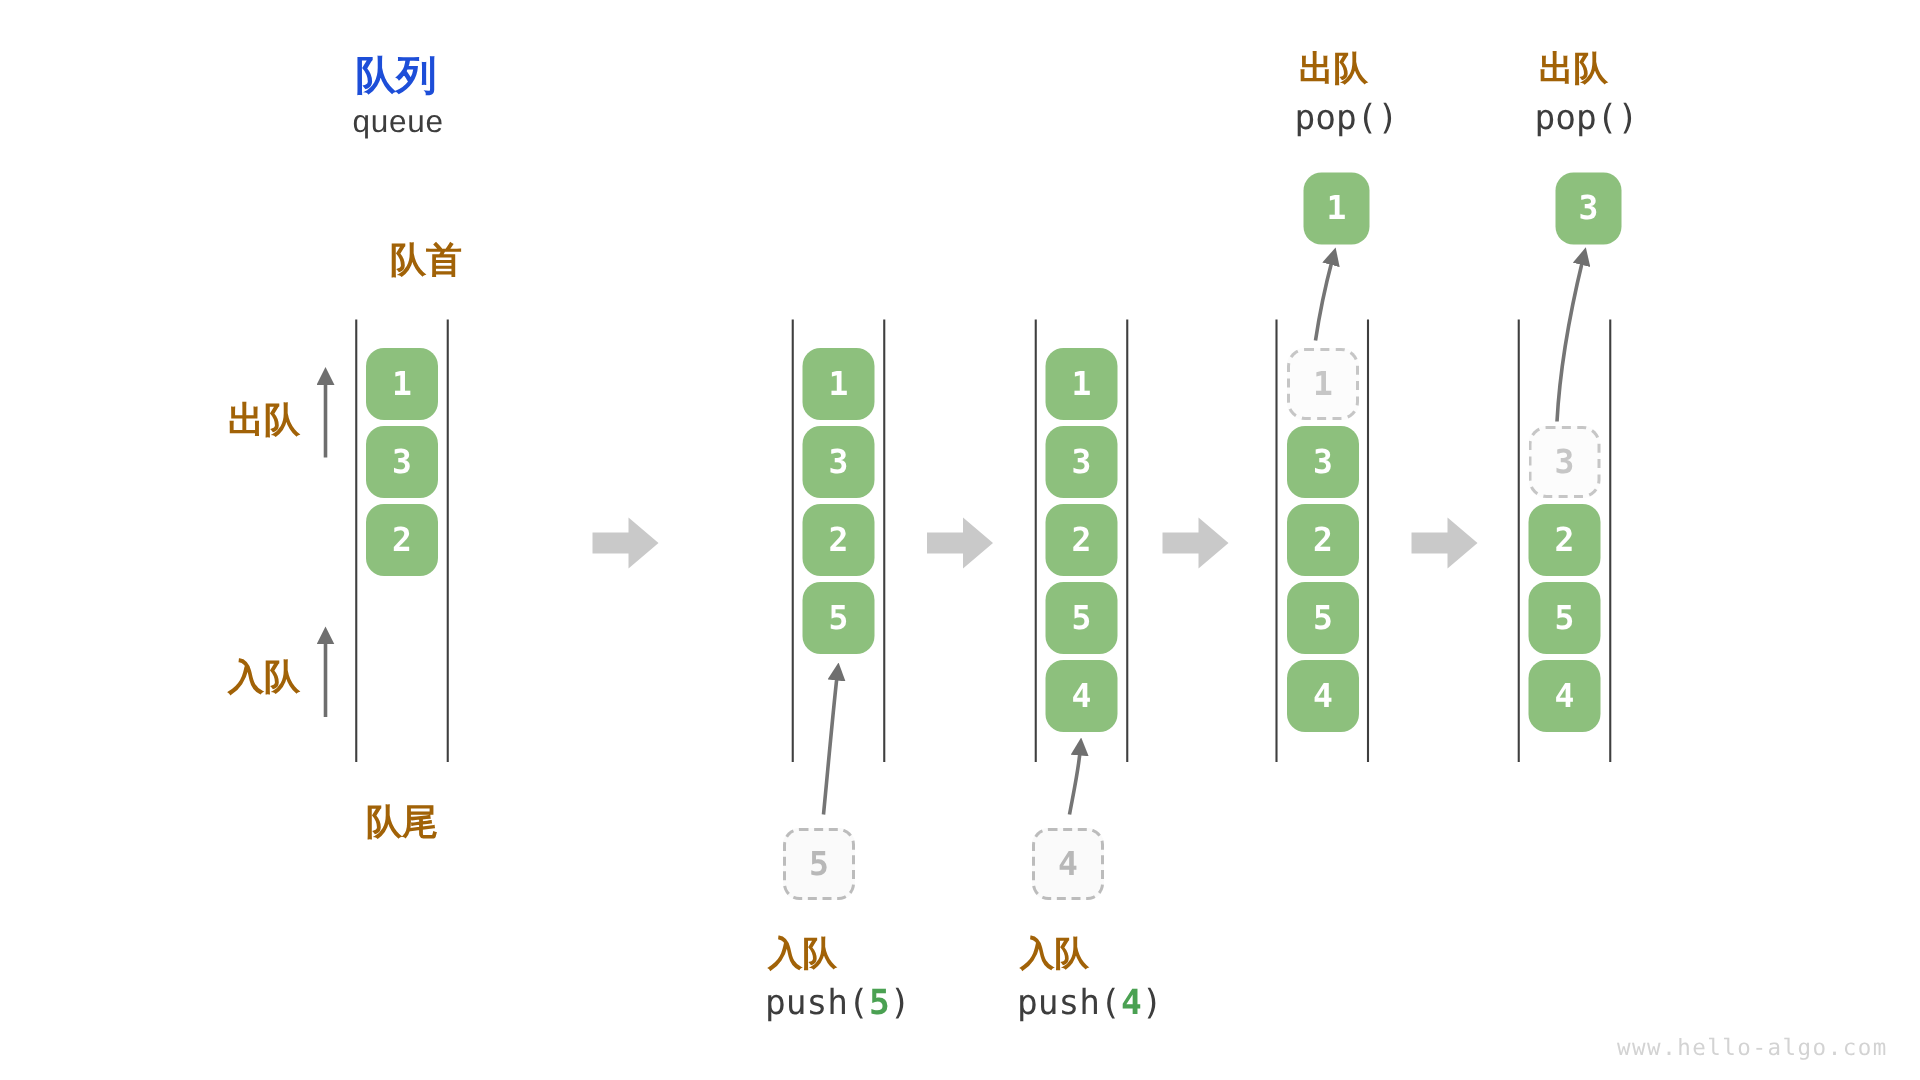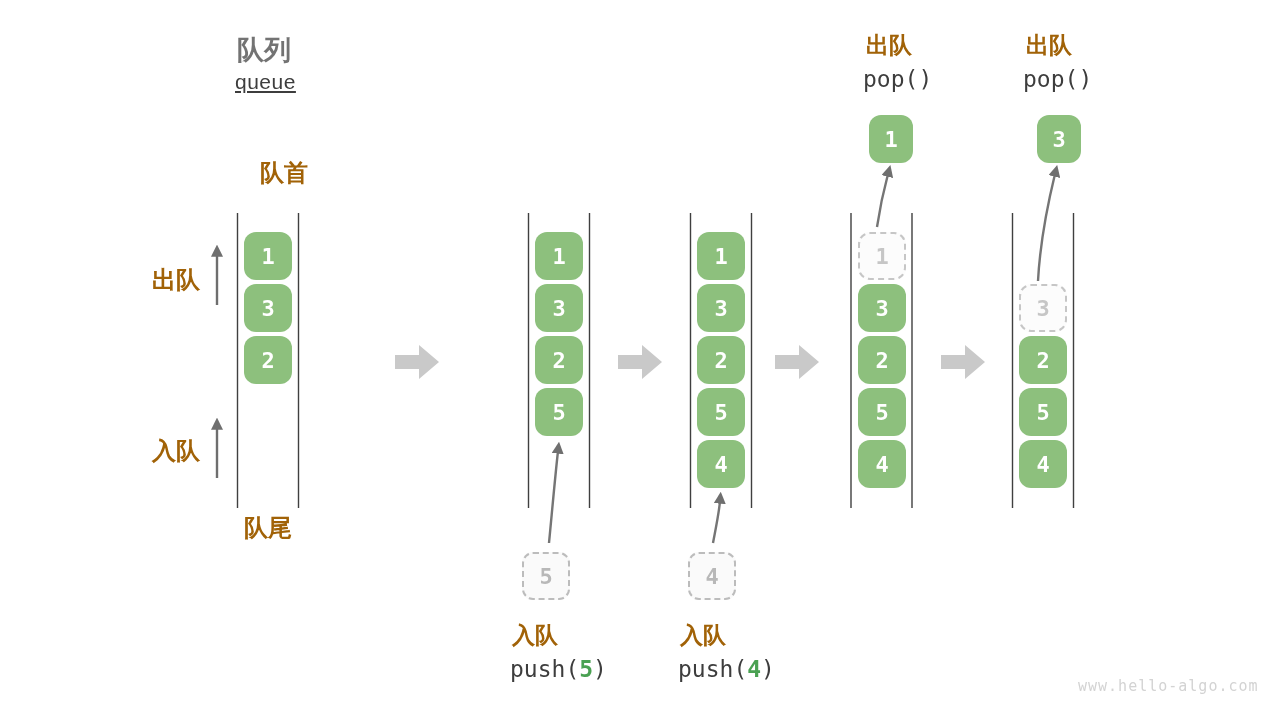--- a/index.html
+++ b/index.html
@@ -25,25 +25,25 @@
     font:700 22px "DejaVu Sans Mono",monospace;color:#c6c6c6;
   }
   
   .pendingbox{
     position:absolute;width:48px;height:48px;border-radius:11px;
     background:#fafafa;border:2px dashed #bcbcbc;box-sizing:border-box;
     display:flex;align-items:center;justify-content:center;
     font:700 22px "DejaVu Sans Mono",monospace;color:#b8b8b8;
   }
   .zh{font:700 24px "Liberation Sans",sans-serif;color:#a16207;white-space:nowrap;}
-  .title-zh{font:700 27px "Liberation Sans",sans-serif;color:#737373;}
-  .title-en{font:400 21px "Liberation Sans",sans-serif;color:#3d3d3d;letter-spacing:0.5px;text-decoration:underline;}
+  .title-zh{font:700 27px "Liberation Sans",sans-serif;color:#1d4ed8;}
+  .title-en{font:400 21px "Liberation Sans",sans-serif;color:#3d3d3d;letter-spacing:0.5px;}
   .code{font:400 23px "DejaVu Sans Mono",monospace;color:#3d3d3d;white-space:nowrap;}
   .code .arg{color:#4aa152;font-weight:700;}
-  .watermark{font:400 15px "DejaVu Sans Mono",monospace;color:#d3d3d3;letter-spacing:1px;}
+  .watermark{font:400 15px "DejaVu Sans Mono",monospace;color:#d3d3d3;letter-spacing:1px;margin-top:12px;}
 </style>
 </head>
 <body>
 
 <div class="canvas">
 
   <svg class="overlay" width="1280" height="720" viewBox="0 0 1280 720">
     <defs>
       <marker id="ah" viewBox="0 0 10 10" refX="2.2" refY="5" markerWidth="5" markerHeight="5" orient="auto">
         <path d="M0,0 L10,5 L0,10 z" fill="#6f6f6f"></path>
@@ -80,21 +80,21 @@
       <path d="M713,543 C716,527 719,513 720,501" marker-end="url(#ah)"></path>
       <path d="M877,227 C880,207 884,189 888,174" marker-end="url(#ah)"></path>
       <path d="M1038,281 C1040,243 1047,207 1055,174" marker-end="url(#ah)"></path>
     </g>
   </svg>
 
   <div class="abs title-zh" style="left:237px;top:32px">队列</div>
   <div class="abs title-en" style="left:235px;top:70px">queue</div>
 
   <div class="abs zh" style="left:260px;top:157px">队首</div>
-  <div class="abs zh" style="left:244px;top:512px">队尾</div>
+  <div class="abs zh" style="left:244px;top:532px">队尾</div>
 
   <div class="abs zh" style="left:152px;top:264px">出队</div>
   <div class="abs zh" style="left:152px;top:435px">入队</div>
 
   <div>
     <div class="box" style="left:244px;top:232px">1</div>
     <div class="box" style="left:244px;top:284px">3</div>
     <div class="box" style="left:244px;top:336px">2</div>
   </div>
 

